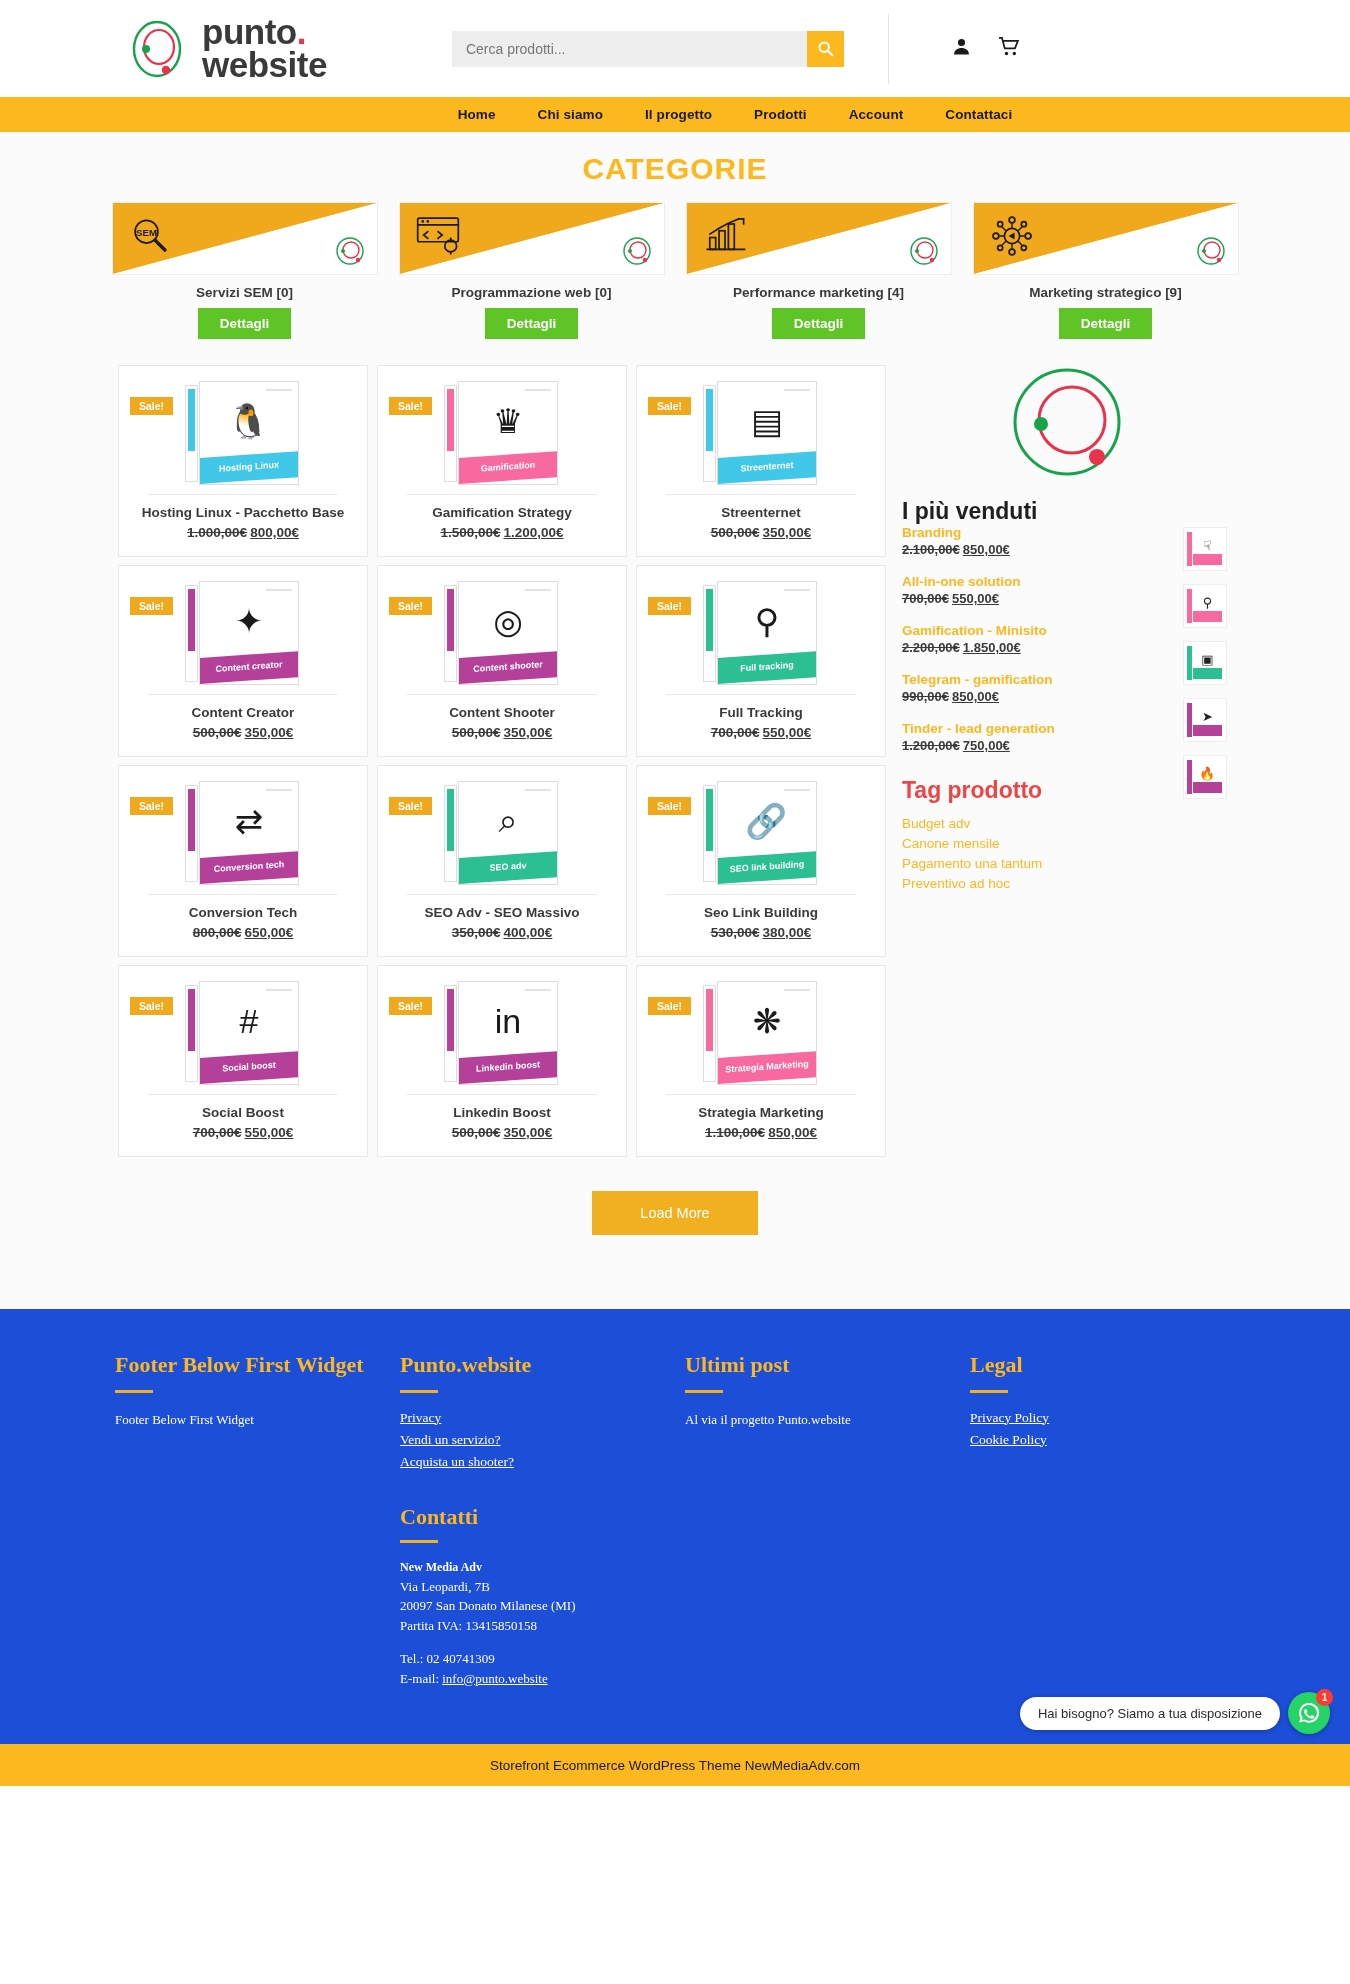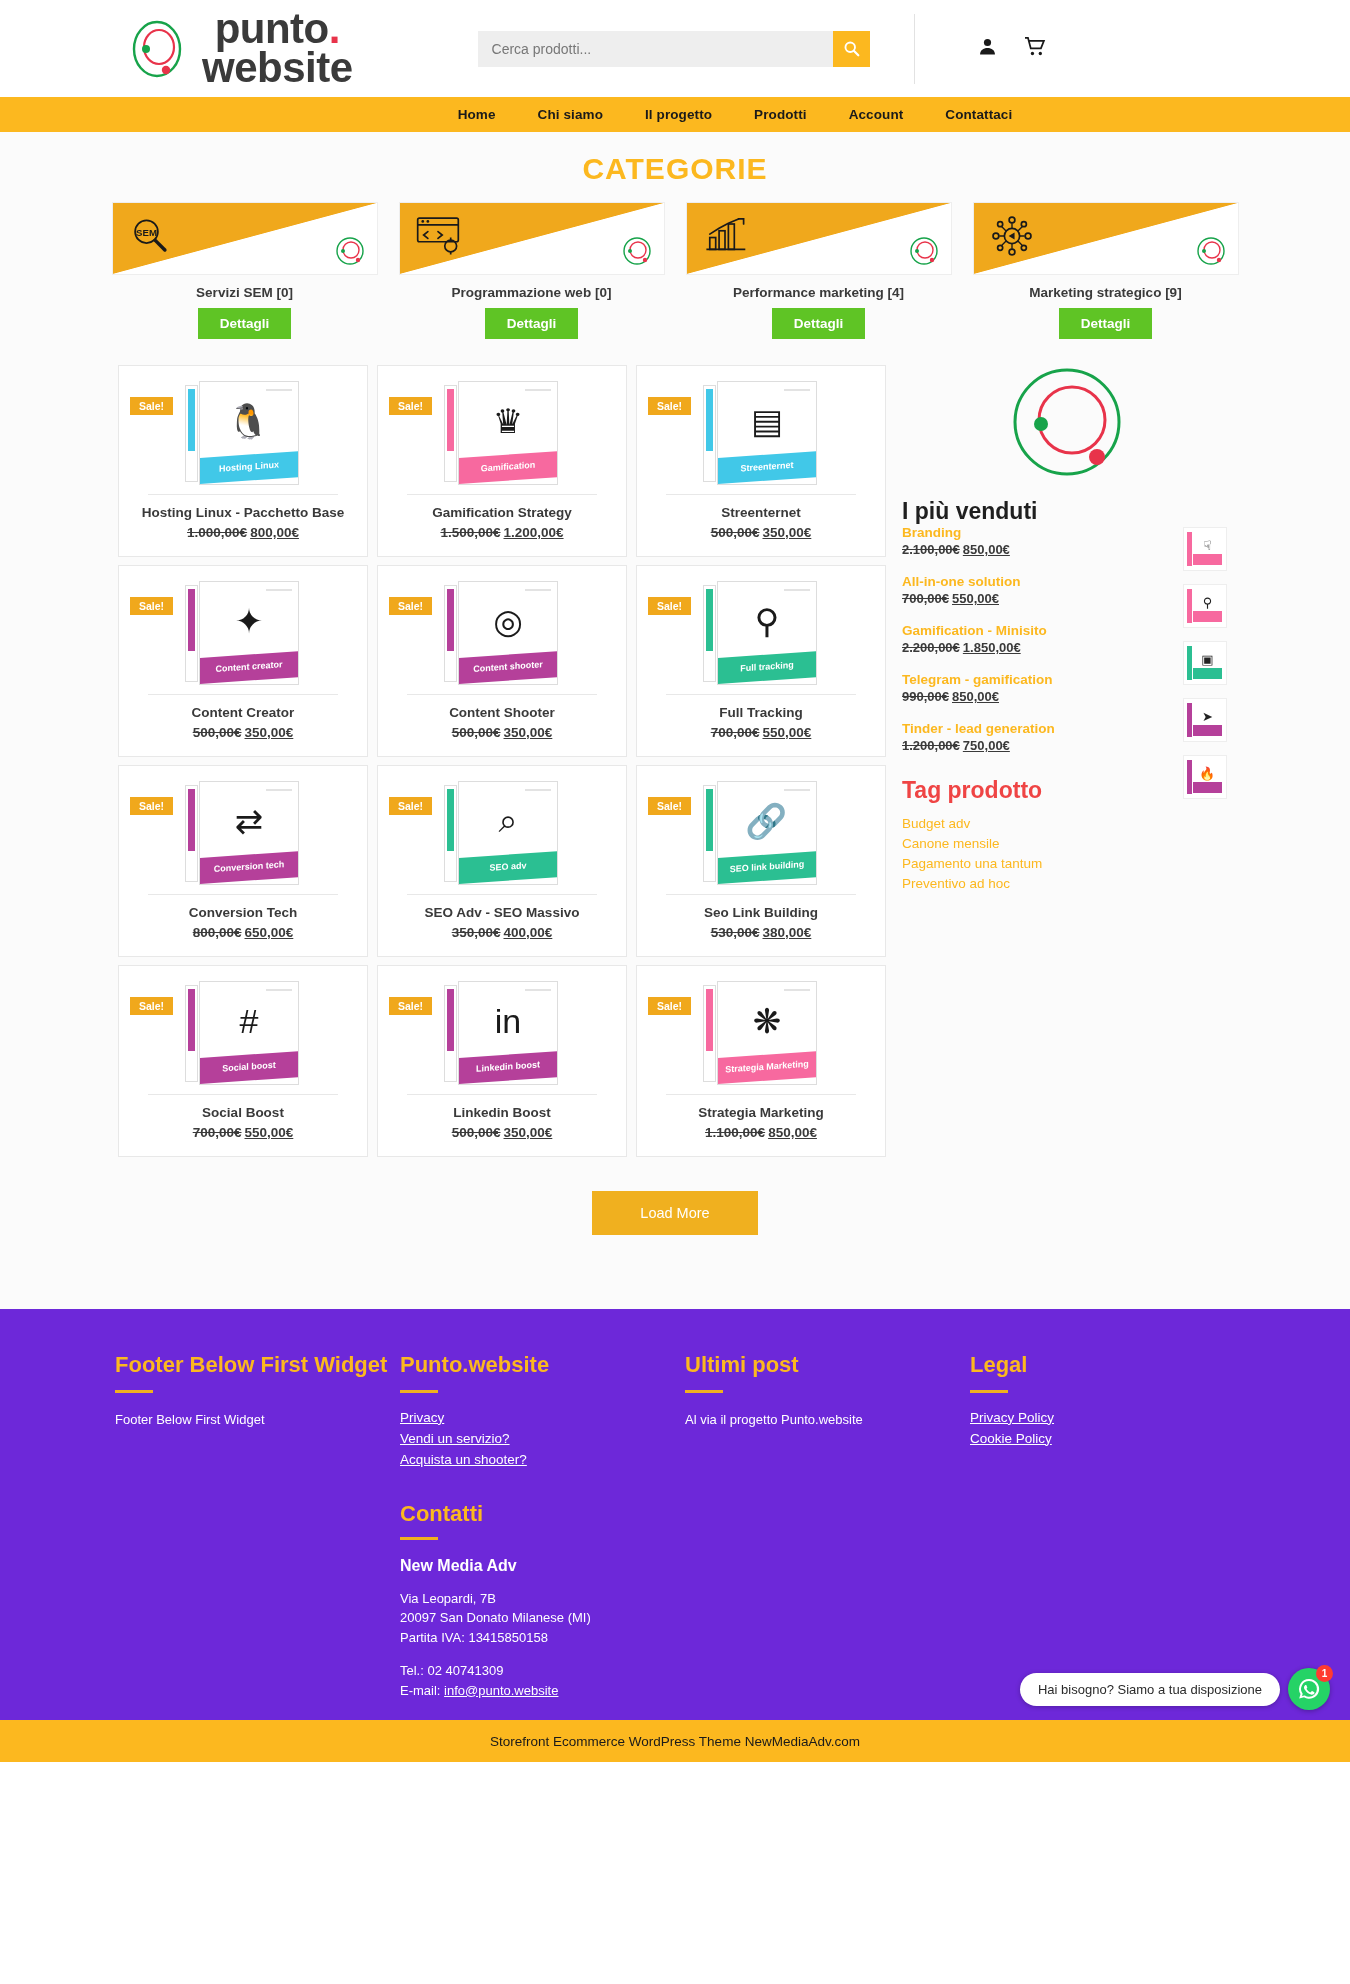--- a/index.html
+++ b/index.html
@@ -14,21 +14,21 @@
   
   .header {
     height: 97px;
     display: flex;
     align-items: center;
     background: #fff;
     padding: 0 0 0 0;
   }
   .logo-wrap { display: flex; align-items: center; margin-left: 126px; gap: 14px; }
   .logo-mark { width: 62px; height: 62px; position: relative; }
-  .logo-text { font-size: 42px; line-height: 0.92; font-weight: bold; color: #3a3a3a; letter-spacing: -0.5px; text-align: center; }
+  .logo-text { font-size: 35px; line-height: 0.92; font-weight: bold; color: #3a3a3a; letter-spacing: -0.5px; }
   .logo-text .dot { color: #e8334a; }
 
   .search-wrap { margin-left: 125px; display: flex; align-items: center; }
   .search-input {
     width: 355px; height: 36px; background: #eeeeee; border: none;
     padding: 0 14px; font-size: 14px; color: #555;
     font-family: "Liberation Sans", sans-serif;
   }
   .search-input::placeholder { color: #777; }
   .search-btn {
@@ -160,40 +160,40 @@
   .tag-item { color: #fcb81f; font-size: 13.5px; margin-bottom: 5px; cursor: pointer; }
 
   
   .loadmore-wrap { display: flex; justify-content: center; padding: 26px 0 34px; }
   .loadmore-btn {
     background: #f0b01f; color: #fff; border: none; font-size: 14.5px;
     padding: 14px 48px; cursor: pointer; font-family: "Liberation Sans", sans-serif;
   }
 
   
-  .footer { background: #6d28d9; padding: 42px 0 20px; }
+  .footer { background: #1d4ed8; padding: 42px 0 56px; font-family: Liberation Serif, serif; }
   .footer-grid {
     display: flex; padding-left: 115px; gap: 0;
   }
   .fcol-1 { width: 285px; }
   .fcol-2 { width: 285px; }
   .fcol-3 { width: 285px; }
   .fcol-4 { width: 250px; }
   .f-head {
     color: #fcb81f; font-size: 22px; font-weight: bold; line-height: 1.3;
     margin-bottom: 10px;
   }
   .f-rule { width: 38px; height: 3px; background: #f0b01f; margin-bottom: 17px; }
   .f-text { color: #ffffff; font-size: 13px; line-height: 1.55; }
   .f-link {
     color: #ffffff; font-size: 13.5px; text-decoration: underline; display: block;
     margin-bottom: 6px; cursor: pointer;
   }
   .f-sub-head { color: #fcb81f; font-size: 22px; font-weight: bold; margin: 34px 0 10px; }
-  .f-strong { color: #fff; font-size: 16px; font-weight: bold; margin-bottom: 14px; }
+  .f-strong { color: #fff; font-size: 12px; font-weight: bold; margin-bottom: 2px; }
   .f-line { color: #fff; font-size: 13px; line-height: 1.5; }
   .f-gap { height: 14px; }
   .f-mail-link { color: #fff; text-decoration: underline; }
 
   
   .bottombar {
     height: 42px; background: #fcb81f; display: flex; align-items: center;
     justify-content: center;
   }
   .bottombar-text { font-size: 13.5px; color: #1a1a1a; }

